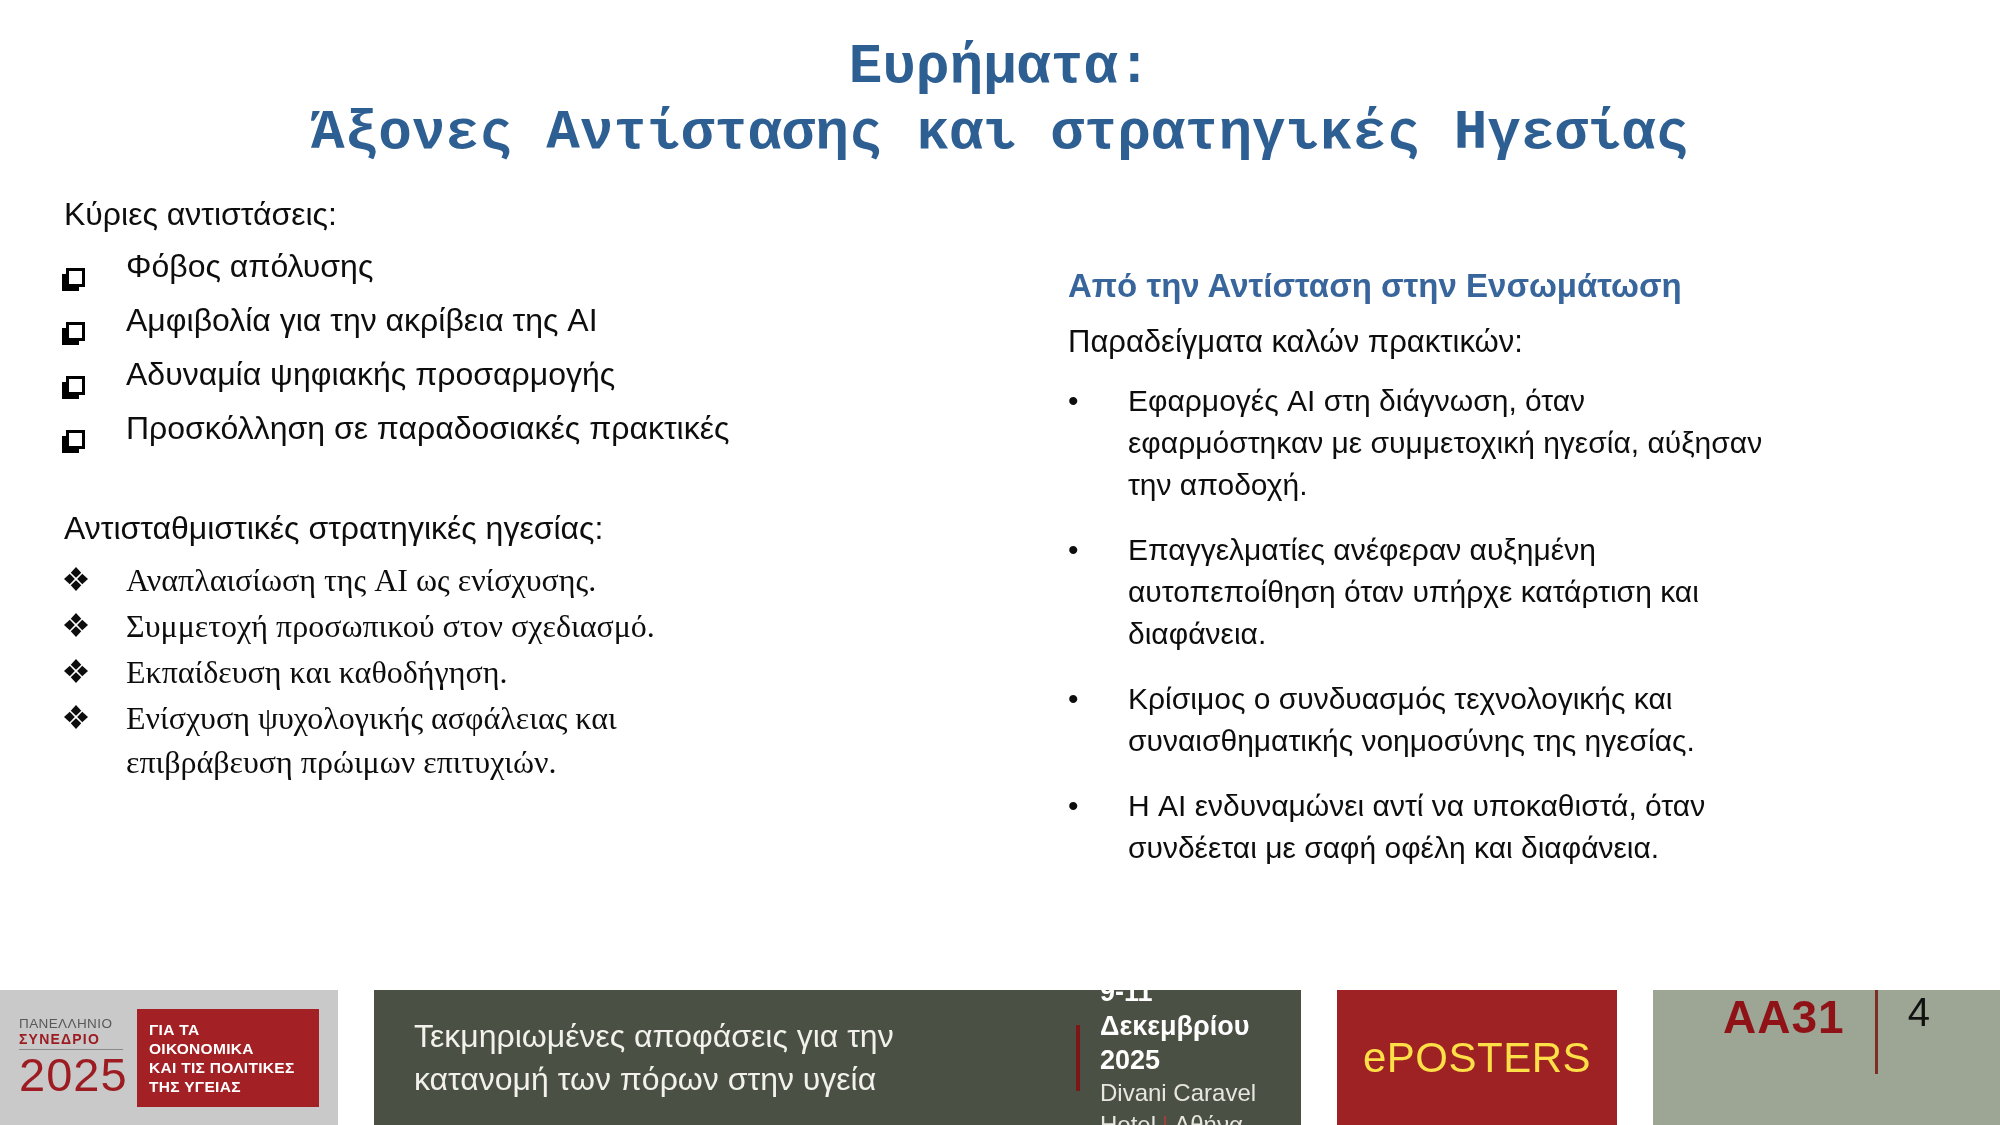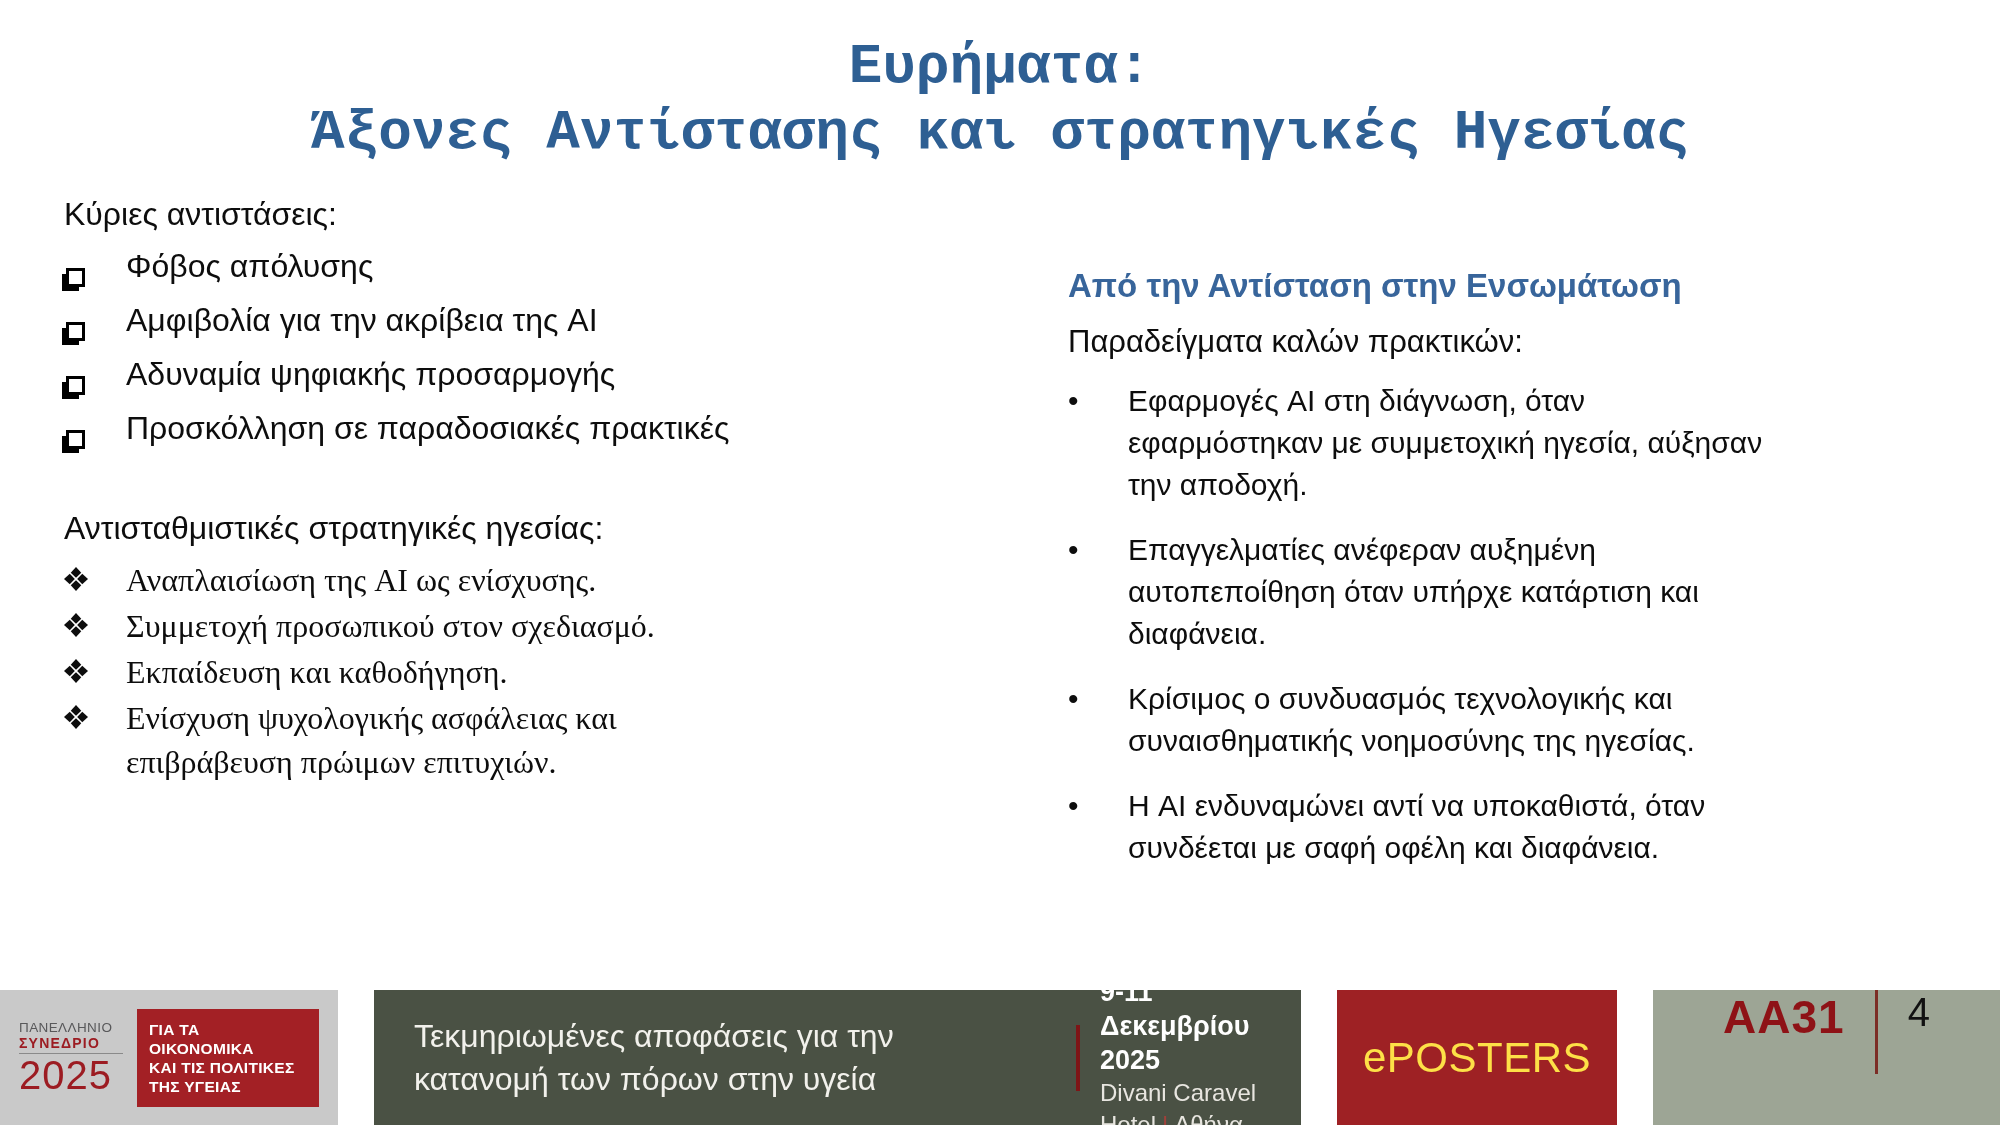--- a/index.html
+++ b/index.html
@@ -41,21 +41,21 @@
   
   .footer{ position:absolute; left:0; bottom:0; width:2000px; height:135px; display:flex;gap:36px; }
   .f-logo{
     width:338px; flex:0 0 338px; background:#c9c9c9;
     display:flex; align-items:center; justify-content:center; gap:14px;
   }
   .logo-txt{ width:104px; }
   .logo-line1{ font-size:13.5px; letter-spacing:.4px; color:#58585a; font-weight:500; }
   .logo-line2{ font-size:14px; font-weight:bold; letter-spacing:1.2px; color:#9c1c22;
                border-bottom:1.5px solid #8a8a8a; padding-bottom:2px; }
-  .logo-year{ font-size:40px; color:#9c1c22; letter-spacing:1px; line-height:1.05; }
+  .logo-year{ font-size:47px; color:#9c1c22; letter-spacing:1px; line-height:1.05; }
   .logo-box{
     width:182px; background:#a32025; color:#fff; font-weight:bold;
     font-size:15.5px; line-height:19px; padding:11px 12px; letter-spacing:.3px;
   }
   .f-main{ flex:1; background:#4a5144; display:flex; align-items:center; }
   .tagline{
     width:702px; flex:0 0 702px; padding-left:40px;
     color:#f2f1ec; font-size:32px; line-height:43px;
   }
   .f-sep{ width:4px; height:66px; background:#7e1517; flex:0 0 4px; }

